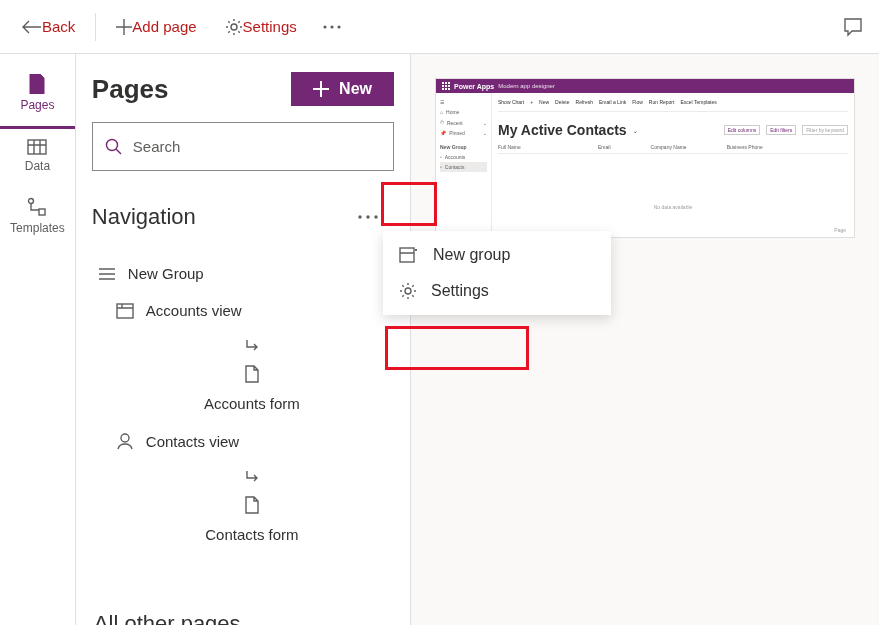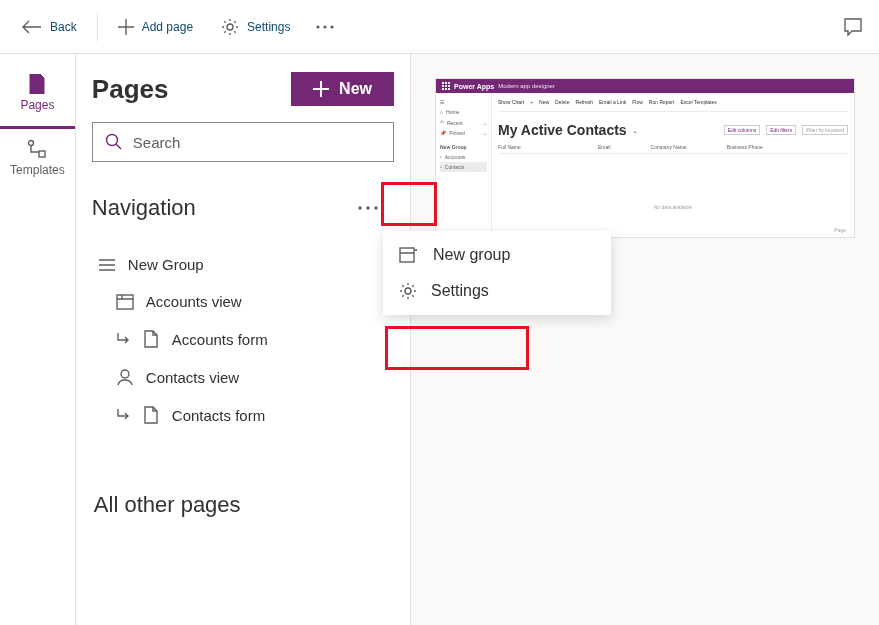--- a/index.html
+++ b/index.html
@@ -10,25 +10,24 @@
       height: 54px;
       display: flex;
       align-items: center;
       border-bottom: 1px solid #e1dfdd;
       padding: 0 10px;
       gap: 4px;
     }
     .toolbar-item {
       display: flex;
       align-items: center;
-      gap: 8px;
       padding: 6px 12px;
       cursor: pointer;
-      font-size: 12px;
-      color: #0c4a6e;
+      font-size: 15px;
+      color: #b91c1c;
     }
     .toolbar-divider { width: 1px; height: 28px; background: #e1dfdd; margin: 0 4px; }
     .ellipsis-btn { display: flex; align-items: center; padding: 6px 10px; cursor: pointer; }
     .spacer { flex: 1; }
     .comment-icon { display: flex; align-items: center; padding: 6px; cursor: pointer; }
 
     
     .layout { display: flex; height: calc(625px - 54px); }
     .sidebar {
       width: 80px;
@@ -76,21 +75,21 @@
       font-weight: 600;
       display: flex;
       align-items: center;
       gap: 10px;
       cursor: pointer;
     }
     .search-box {
       display: flex;
       align-items: center;
       border: 1px solid #8a8886;
-      height: 40px;
+      height: 49px;
       padding: 0 12px;
       margin-bottom: 26px;
       gap: 10px;
       color: #605e5c;
       font-size: 15px;
     }
 
     .nav-header {
       display: flex;
       justify-content: space-between;
@@ -111,21 +110,21 @@
     .nav-item {
       display: flex;
       align-items: center;
       gap: 12px;
       padding: 10px 6px;
       font-size: 15px;
       color: #323130;
       cursor: pointer;
     }
     .nav-item.level-1 { padding-left: 24px; }
-    .nav-item.level-2 { padding-left: 24px; }
+    .nav-item.level-2 { padding-left: 24px; flex-direction: column; }
     .sub-arrow { color: #605e5c; display: flex; align-items: center; }
     .icon-box { width: 18px; display: flex; justify-content: center; }
 
     .all-pages-title { font-size: 22px; font-weight: 500; margin-top: 58px; padding-left: 2px; }
 
     
     .canvas {
       flex: 1;
       background: #faf9f8;
       position: relative;
@@ -242,20 +241,27 @@
 </div>
 
 <div class="layout">
 
   <div class="sidebar">
     <div class="sidebar-item active">
       <svg width="16" height="20">
           <path fill="#742774" d="M1 0h10l4 4v16H1z"></path>
         </svg>
       <span>Pages</span>
+    </div>
+    <div class="sidebar-item">
+      <svg width="20" height="16">
+          <rect class="stroke-dark" x="1" y="1" width="18" height="14"></rect>
+          <path class="stroke-dark" d="M1 6h18M7 1v14M13 1v14"></path>
+        </svg>
+      <span>Data</span>
     </div>
     <div class="sidebar-item">
       <svg width="20" height="20">
           <circle class="stroke-dark" cx="4" cy="4" r="2.5"></circle>
           <rect class="stroke-dark" x="12" y="12" width="6" height="6"></rect>
           <path class="stroke-dark" d="M4 7v6h8"></path>
         </svg>
       <span>Templates</span>
     </div>
   </div>

